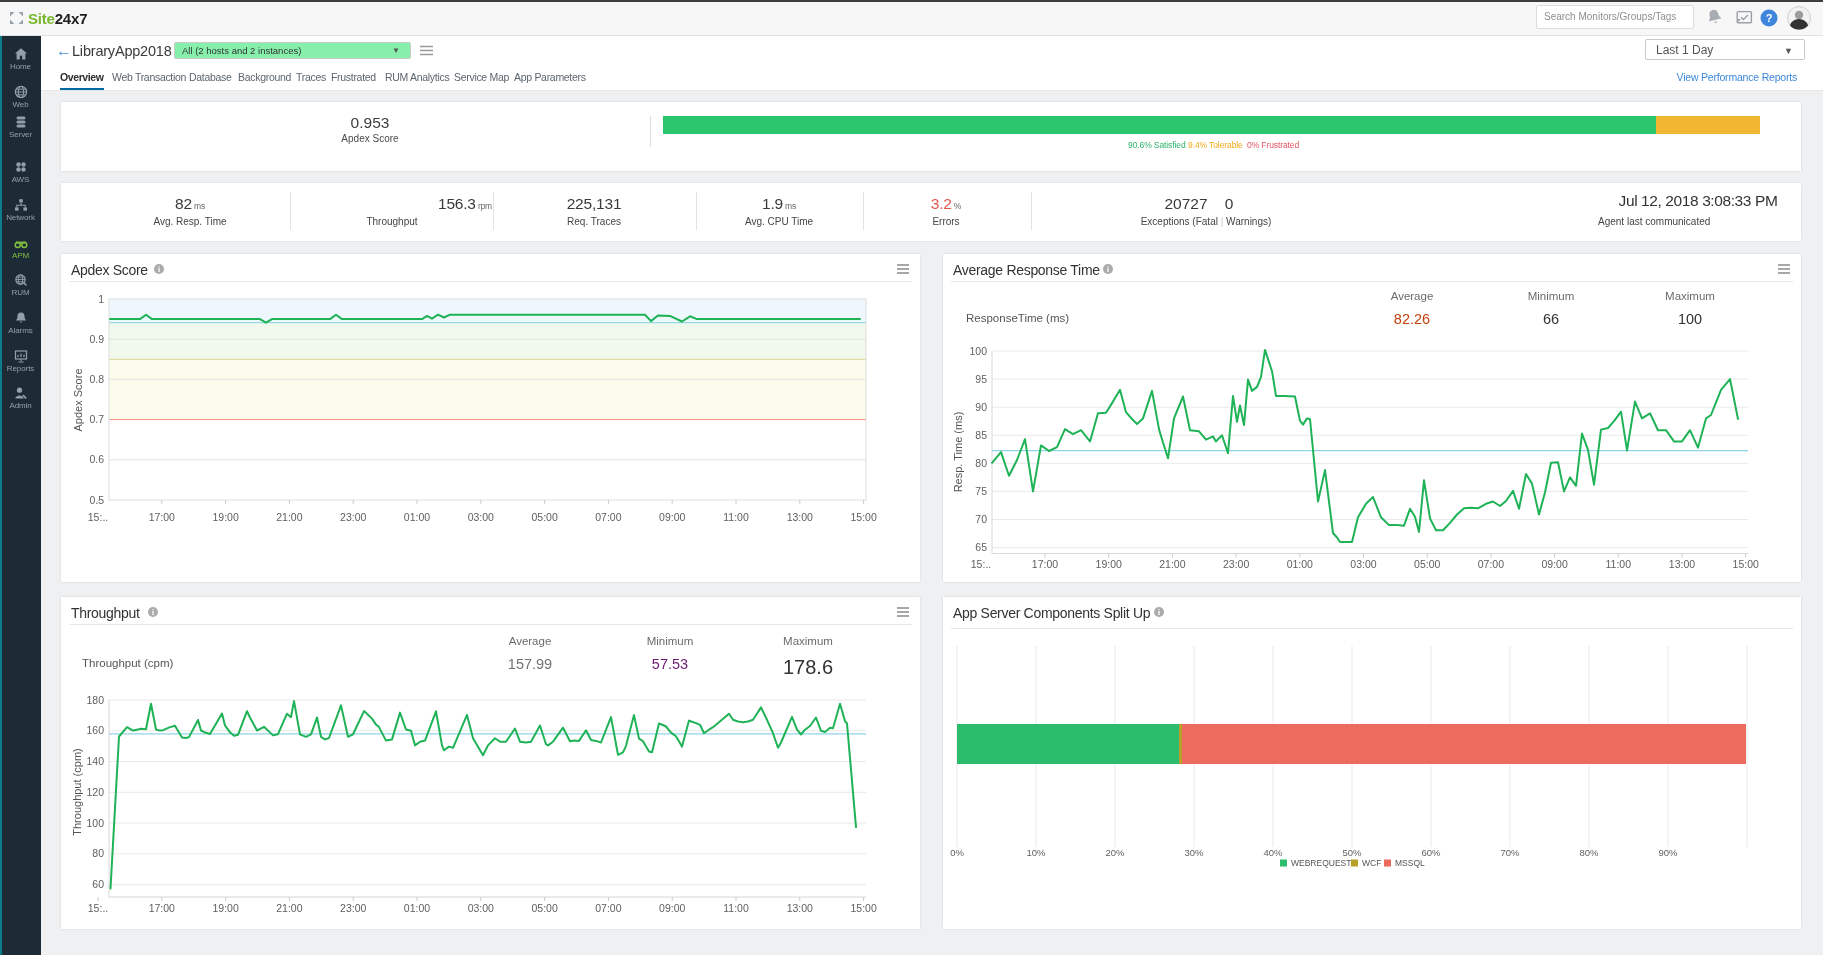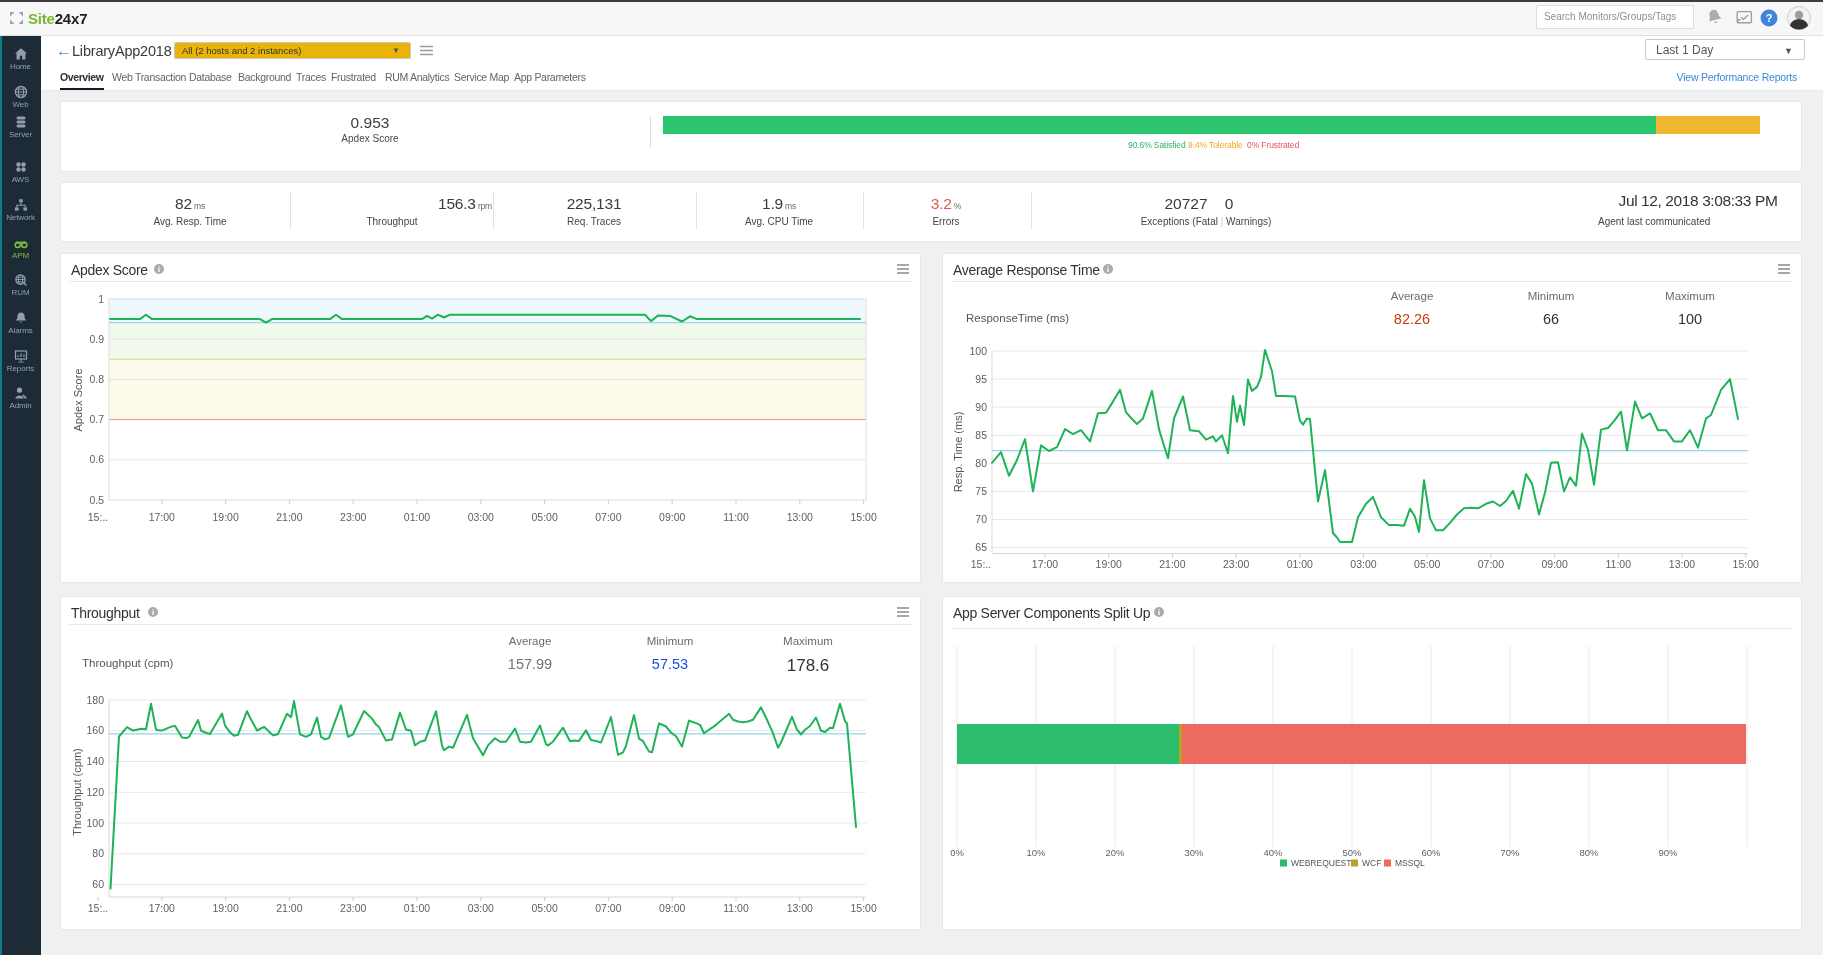--- a/index.html
+++ b/index.html
@@ -135,26 +135,26 @@
     <svg width="14" height="14" viewBox="0 0 14 14">
       <circle cx="5.5" cy="4.2" r="2.6" fill="#93a0ab"></circle>
       <path d="M1.2 12.5a4.6 4.6 0 0 1 8.6 0z" fill="#93a0ab"></path>
       <path d="M9.5 8.5l3.3 3.3-1.2 1.2-3.3-3.3z" fill="#93a0ab"></path>
     </svg>
     <div class="lb" style="color:#93a0ab">Admin</div>
   </div>
 <div id="hdrband"></div>
 <div class="txt" style="left:56px;top:42px;font-size:16px;font-weight:bold;color:#4a90d2">←</div>
 <div class="txt" style="left:72px;top:43px;font-size:14.5px;color:#3a3a3a;letter-spacing:-0.2px">LibraryApp2018</div>
-<div class="txt" style="left:174px;top:42px;width:237px;height:17px;border:1px solid #c9c9c9;border-radius:2px;background:#eab308;font-size:9.5px;color:#333;line-height:16px;padding-left:7px">All (2 hosts and 2 instances)<span style="position:absolute;right:10px;top:0px;color:#555;font-size:8px">▼</span></div>
+<div class="txt" style="left:174px;top:42px;width:237px;height:17px;border:1px solid #c9c9c9;border-radius:2px;background:#86efac;font-size:9.5px;color:#333;line-height:16px;padding-left:7px">All (2 hosts and 2 instances)<span style="position:absolute;right:10px;top:0px;color:#555;font-size:8px">▼</span></div>
 <svg class="abs" style="left:419px;top:44px" width="15" height="13" viewBox="0 0 15 13">
 <path d="M1 2.5h13M1 6.5h13M1 10.5h13" stroke="#9a9a9a" stroke-width="1.6"></path>
   </svg>
 <div class="txt" style="left:1645px;top:39px;width:160px;height:21px;border:1px solid #c9c9c9;border-radius:2px;background:#fff;font-size:12px;color:#555;line-height:20px;padding-left:10px">Last 1 Day<span style="position:absolute;right:11px;top:1px;color:#555;font-size:9px">▼</span></div>
-<div class="txt" style="left:60px;top:71px;font-size:10.5px;letter-spacing:-0.4px;font-weight:bold;color:#2e2e2e;padding-bottom:5px;border-bottom:2px solid #0f172a">Overview</div>
+<div class="txt" style="left:60px;top:71px;font-size:10.5px;letter-spacing:-0.4px;font-weight:bold;color:#2e2e2e;padding-bottom:5px;border-bottom:2px solid #0369a1">Overview</div>
 <div class="txt" style="left:112px;top:71px;font-size:10.5px;letter-spacing:-0.3px;color:#5c6670">Web Transaction</div>
 <div class="txt" style="left:189px;top:71px;font-size:10.5px;letter-spacing:-0.3px;color:#5c6670">Database</div>
 <div class="txt" style="left:238px;top:71px;font-size:10.5px;letter-spacing:-0.3px;color:#5c6670">Background</div>
 <div class="txt" style="left:296px;top:71px;font-size:10.5px;letter-spacing:-0.3px;color:#5c6670">Traces</div>
 <div class="txt" style="left:331px;top:71px;font-size:10.5px;letter-spacing:-0.3px;color:#5c6670">Frustrated</div>
 <div class="txt" style="left:385px;top:71px;font-size:10.5px;letter-spacing:-0.3px;color:#5c6670">RUM Analytics</div>
 <div class="txt" style="left:454px;top:71px;font-size:10.5px;letter-spacing:-0.3px;color:#5c6670">Service Map</div>
 <div class="txt" style="left:514px;top:71px;font-size:10.5px;letter-spacing:-0.3px;color:#5c6670">App Parameters</div>
 <div class="txt" style="right:26px;top:71px;font-size:10.5px;color:#3c87d9;letter-spacing:-0.2px">View Performance Reports</div>
 <div class="card" style="left:61px;top:102px;width:1740px;height:69px"></div>
@@ -315,22 +315,22 @@
     <text x="5" y="7.8" font-size="7.5" font-weight="bold" fill="#fff" text-anchor="middle" font-family="Liberation Serif">i</text>
   </svg>
 <svg class="abs" style="left:896px;top:606px" width="14" height="12" viewBox="0 0 14 12">
     <path d="M1 2h12M1 6h12M1 10h12" stroke="#8a8a8a" stroke-width="1.5"></path>
   </svg>
 <div class="abs" style="left:69px;top:624px;width:843px;height:1px;background:#e8e8e8"></div>
 <div class="txt" style="left:480px;top:635px;width:100px;text-align:center;font-size:11.5px;color:#6b6b6b">Average</div>
 <div class="txt" style="left:620px;top:635px;width:100px;text-align:center;font-size:11.5px;color:#6b6b6b">Minimum</div>
 <div class="txt" style="left:758px;top:635px;width:100px;text-align:center;font-size:11.5px;color:#6b6b6b">Maximum</div>
 <div class="txt" style="left:480px;top:656px;width:100px;text-align:center;font-size:14.5px;color:#737373">157.99</div>
-<div class="txt" style="left:620px;top:656px;width:100px;text-align:center;font-size:14.5px;color:#1d4ed8">57.53</div>
-<div class="txt" style="left:758px;top:656px;width:100px;text-align:center;font-size:17px;color:#333">178.6</div>
+<div class="txt" style="left:620px;top:656px;width:100px;text-align:center;font-size:14.5px;color:#701a75">57.53</div>
+<div class="txt" style="left:758px;top:656px;width:100px;text-align:center;font-size:20px;color:#333">178.6</div>
 <div class="txt" style="left:82px;top:657px;font-size:11.5px;color:#555">Throughput (cpm)</div>
 <svg class="abs" style="left:61px;top:597px" width="859" height="332" viewBox="0 0 859 332">
     <path d="M48 103.0H805" stroke="#e9e9e9" stroke-width="1"></path>
     <text x="43" y="106.5" font-size="10.5" fill="#606060" text-anchor="end" font-family="Liberation Sans">180</text>
     <path d="M48 133.8H805" stroke="#e9e9e9" stroke-width="1"></path>
     <text x="43" y="137.3" font-size="10.5" fill="#606060" text-anchor="end" font-family="Liberation Sans">160</text>
     <path d="M48 164.5H805" stroke="#e9e9e9" stroke-width="1"></path>
     <text x="43" y="168.0" font-size="10.5" fill="#606060" text-anchor="end" font-family="Liberation Sans">140</text>
     <path d="M48 195.3H805" stroke="#e9e9e9" stroke-width="1"></path>
     <text x="43" y="198.8" font-size="10.5" fill="#606060" text-anchor="end" font-family="Liberation Sans">120</text>

